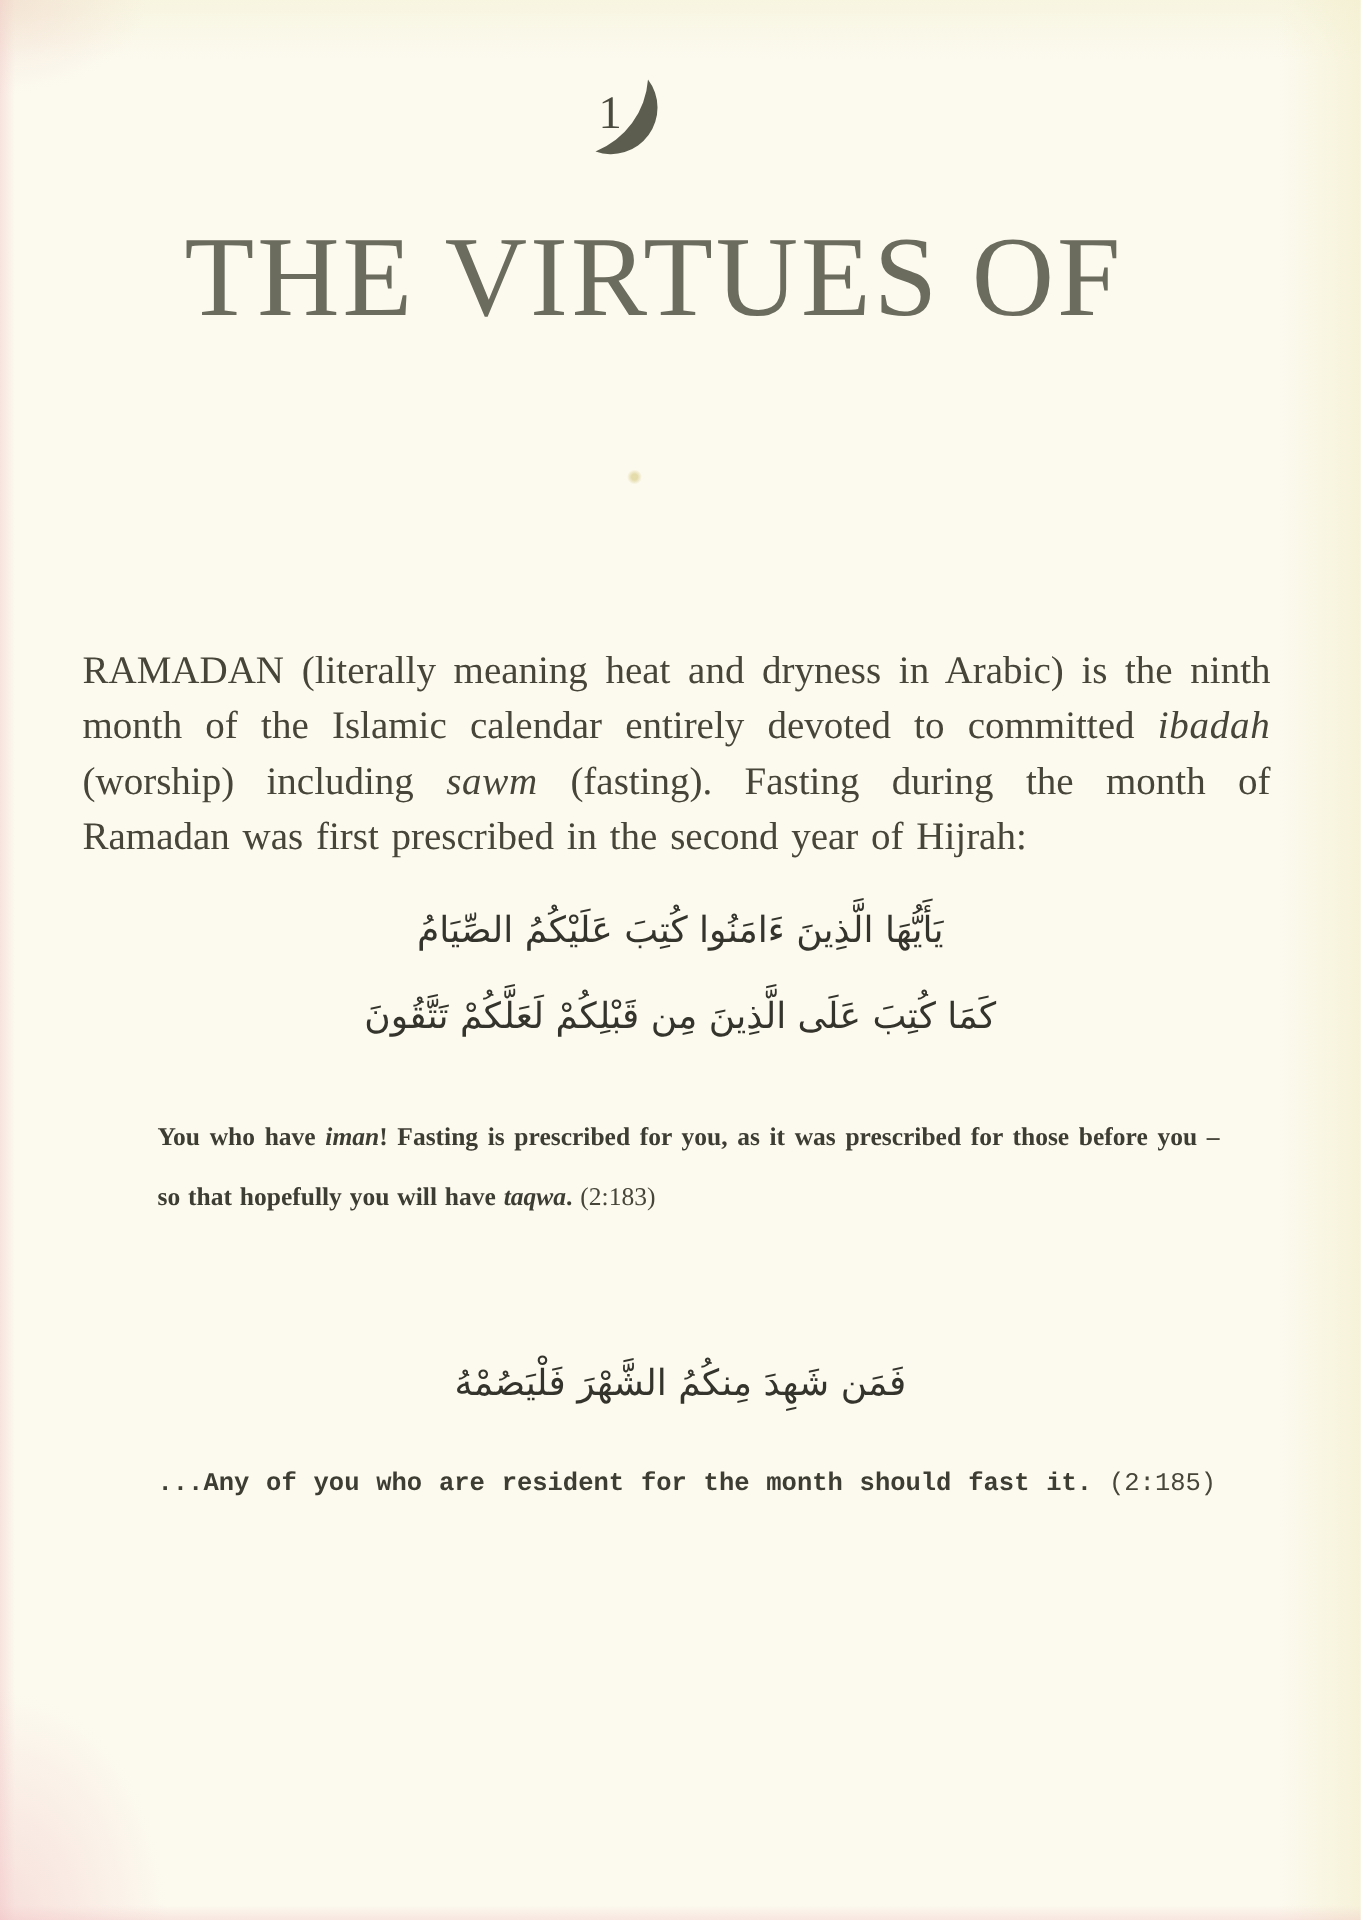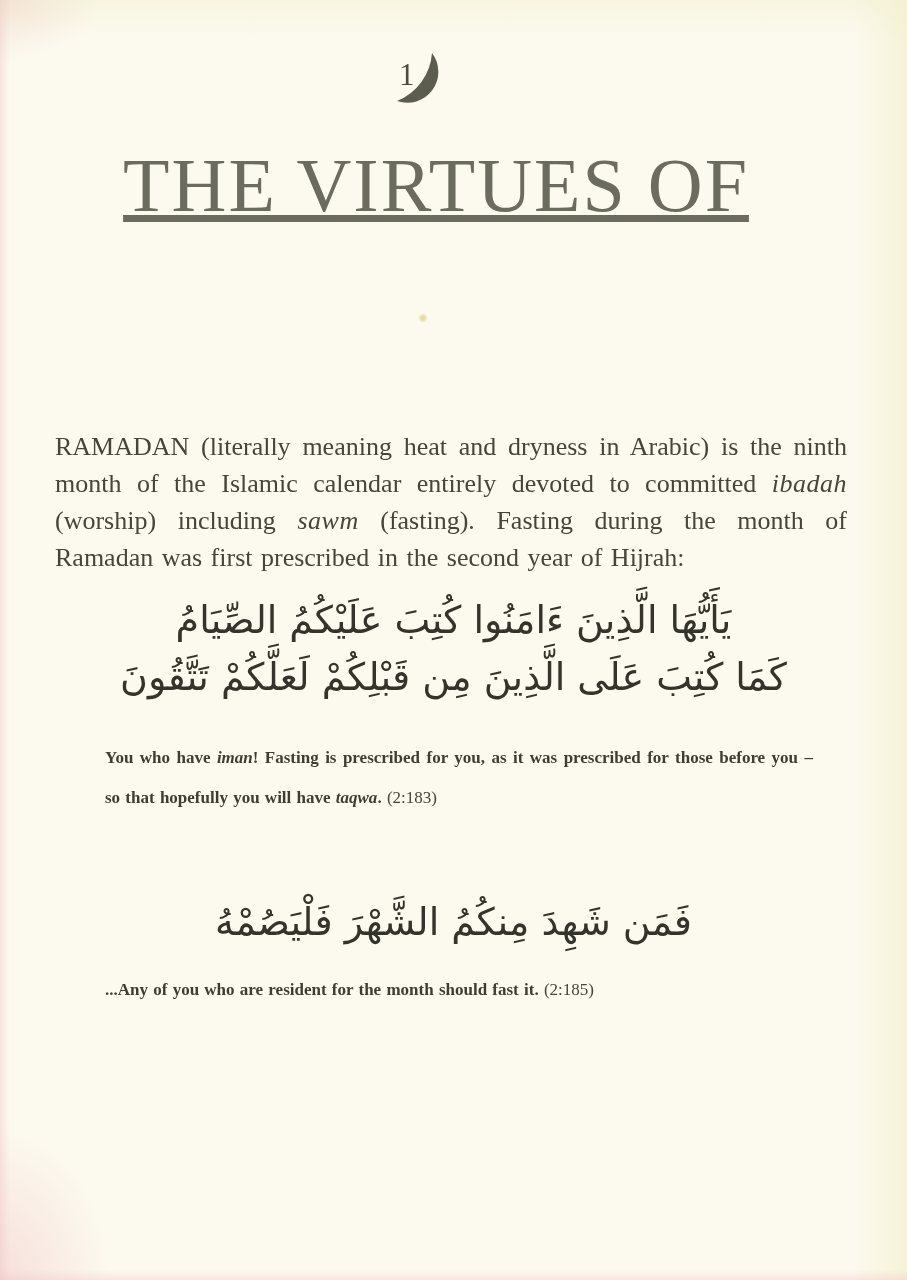--- a/index.html
+++ b/index.html
@@ -39,21 +39,20 @@
     position: absolute;
     left: 0; top: 148px;
     width: 872px;
     margin: 0;
     text-align: center;
     font-size: 76px;
     line-height: 74px;
     font-weight: normal;
     letter-spacing: 2px;
     color: #6c6c5e;
-    text-decoration: underline;
   }
 
   p.intro {
     position: absolute;
     left: 55px; top: 428px;
     width: 792px;
     margin: 0;
     font-size: 26px;
     line-height: 37px;
     text-align: justify;
@@ -63,40 +62,40 @@
   p.intro i { letter-spacing: 0.5px; }
 
   .arabic {
     position: absolute;
     left: 0;
     width: 907px;
     margin: 0;
     text-align: center;
     direction: rtl;
     font-family: "DejaVu Sans", sans-serif;
-    font-size: 38px;
+    font-size: 24px;
     color: #35342c;
   }
   .arabic-1 { top: 592px; line-height: 57px; }
   .arabic-2 { top: 898px; line-height: 48px; }
 
   p.quote {
     position: absolute;
     left: 105px;
     width: 708px;
     margin: 0;
     font-size: 17px;
     line-height: 40px;
     font-weight: bold;
     text-align: justify;
     color: #3e3d33;
     word-spacing: 1px;
   }
   .quote-1 { top: 738px; }
-  .quote-2 { top: 970px; }
+  .quote-2 { top: 970px; font-family: Liberation Mono, monospace; }
   p.quote .ref { font-weight: normal; color: #474539; }
 </style>
 </head>
 <body>
 
 <div class="page">
 
   <div class="ornament">
     <svg width="48" height="62" viewBox="0 0 48 62" aria-hidden="true">
       <path d="M 40 3 A 31 31 0 0 1 5 51 A 56 56 0 0 0 40 3 Z" fill="#5c5c4f"></path>

